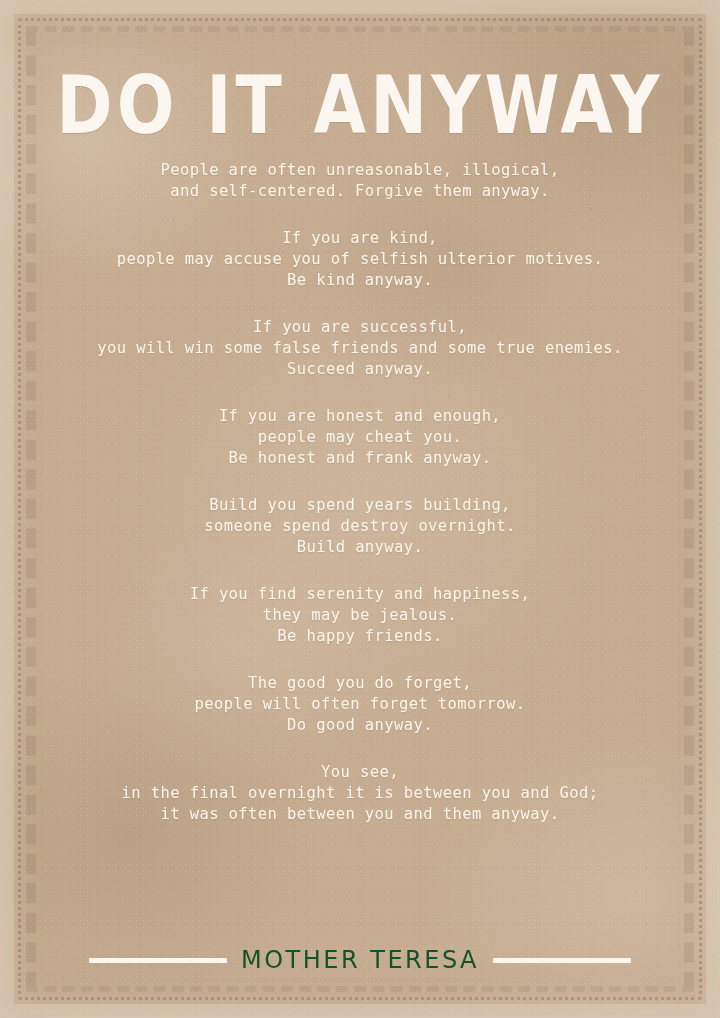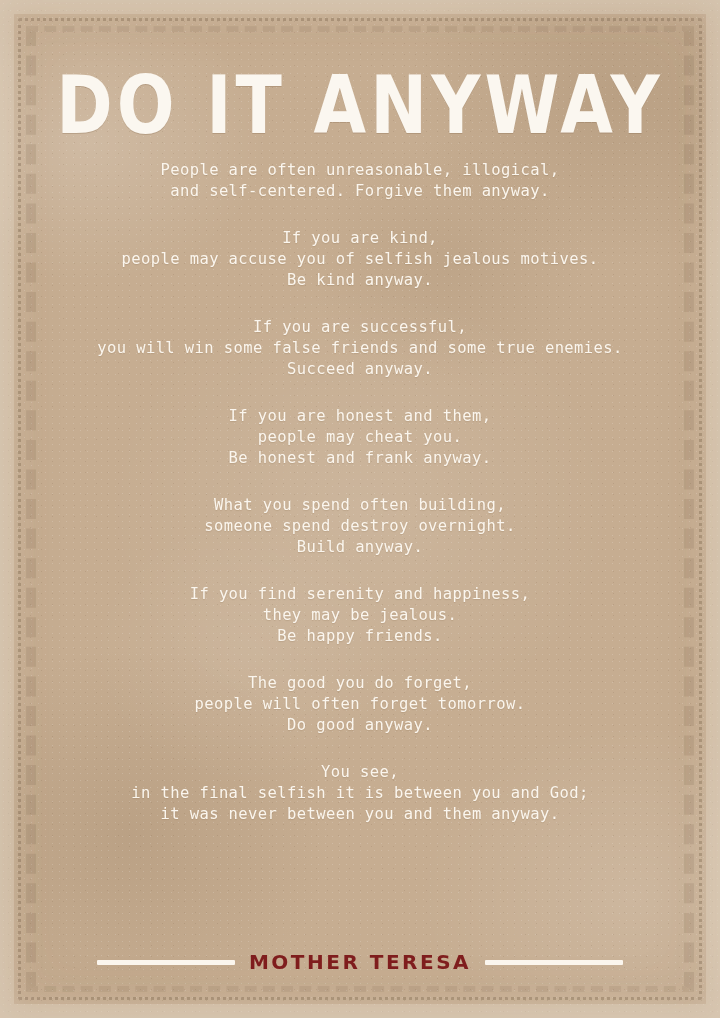--- a/index.html
+++ b/index.html
@@ -141,24 +141,24 @@
     gap: 14px;
   }
   .rule {
     height: 5px;
     width: 138px;
     background: #fbf6ee;
     border-radius: 1px;
   }
   .author {
     font-family: "DejaVu Sans", sans-serif;
-    font-weight: bold;
-    font-size: 20px;
+    font-weight: normal;
+    font-size: 24px;
     letter-spacing: 2.5px;
-    color: #7f1d1d;
+    color: #14532d;
     white-space: nowrap;
   }
 </style>
 </head>
 <body>
 
 <div class="poster">
   <div class="texture"></div>
   <div class="speckle"></div>
   <div class="grunge-ring2"></div>
@@ -168,52 +168,52 @@
   <div class="content">
     <h1 class="title">DO IT ANYWAY</h1>
 
     <div class="stanzas">
       <div class="stanza">
         <div class="line">People are often unreasonable, illogical,</div>
         <div class="line">and self-centered. Forgive them anyway.</div>
       </div>
       <div class="stanza">
         <div class="line">If you are kind,</div>
-        <div class="line">people may accuse you of selfish jealous motives.</div>
+        <div class="line">people may accuse you of selfish ulterior motives.</div>
         <div class="line">Be kind anyway.</div>
       </div>
       <div class="stanza">
         <div class="line">If you are successful,</div>
         <div class="line">you will win some false friends and some true enemies.</div>
         <div class="line">Succeed anyway.</div>
       </div>
       <div class="stanza">
-        <div class="line">If you are honest and them,</div>
+        <div class="line">If you are honest and enough,</div>
         <div class="line">people may cheat you.</div>
         <div class="line">Be honest and frank anyway.</div>
       </div>
       <div class="stanza">
-        <div class="line">What you spend often building,</div>
+        <div class="line">Build you spend years building,</div>
         <div class="line">someone spend destroy overnight.</div>
         <div class="line">Build anyway.</div>
       </div>
       <div class="stanza">
         <div class="line">If you find serenity and happiness,</div>
         <div class="line">they may be jealous.</div>
         <div class="line">Be happy friends.</div>
       </div>
       <div class="stanza">
         <div class="line">The good you do forget,</div>
         <div class="line">people will often forget tomorrow.</div>
         <div class="line">Do good anyway.</div>
       </div>
       <div class="stanza">
         <div class="line">You see,</div>
-        <div class="line">in the final selfish it is between you and God;</div>
-        <div class="line">it was never between you and them anyway.</div>
+        <div class="line">in the final overnight it is between you and God;</div>
+        <div class="line">it was often between you and them anyway.</div>
       </div>
     </div>
   </div>
 
   <div class="attribution">
     <div class="rule"></div>
     <div class="author">MOTHER TERESA</div>
     <div class="rule"></div>
   </div>
 </div>

